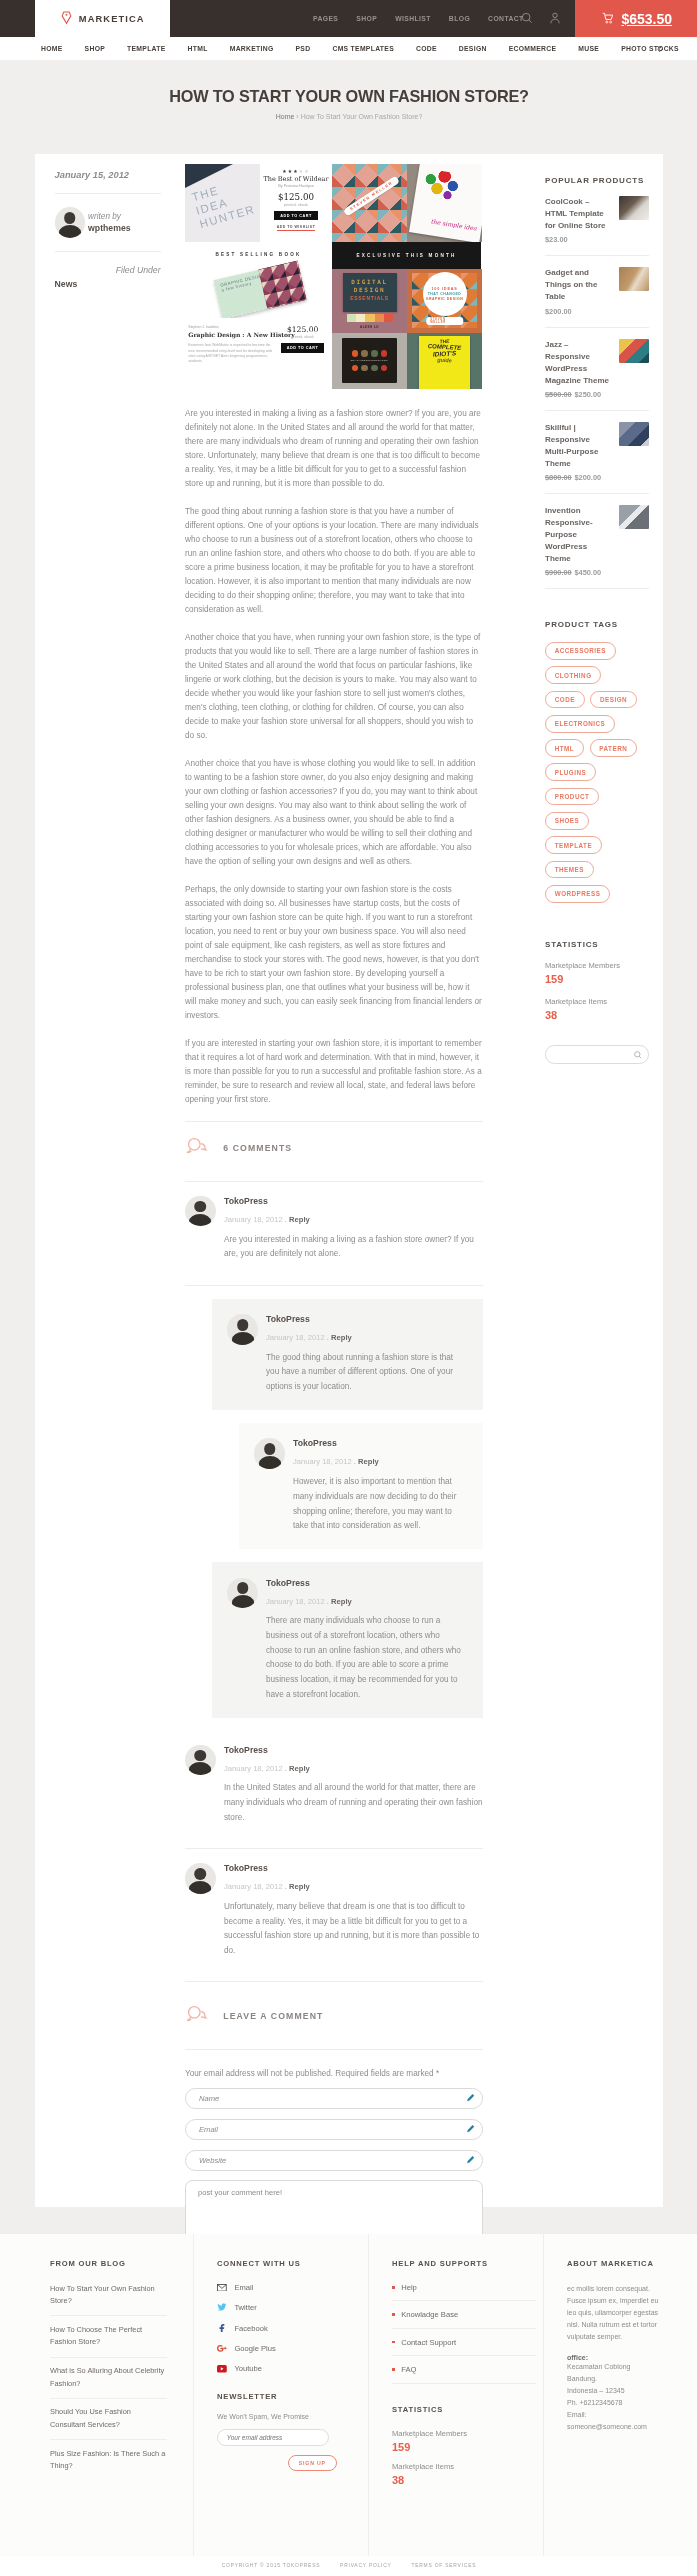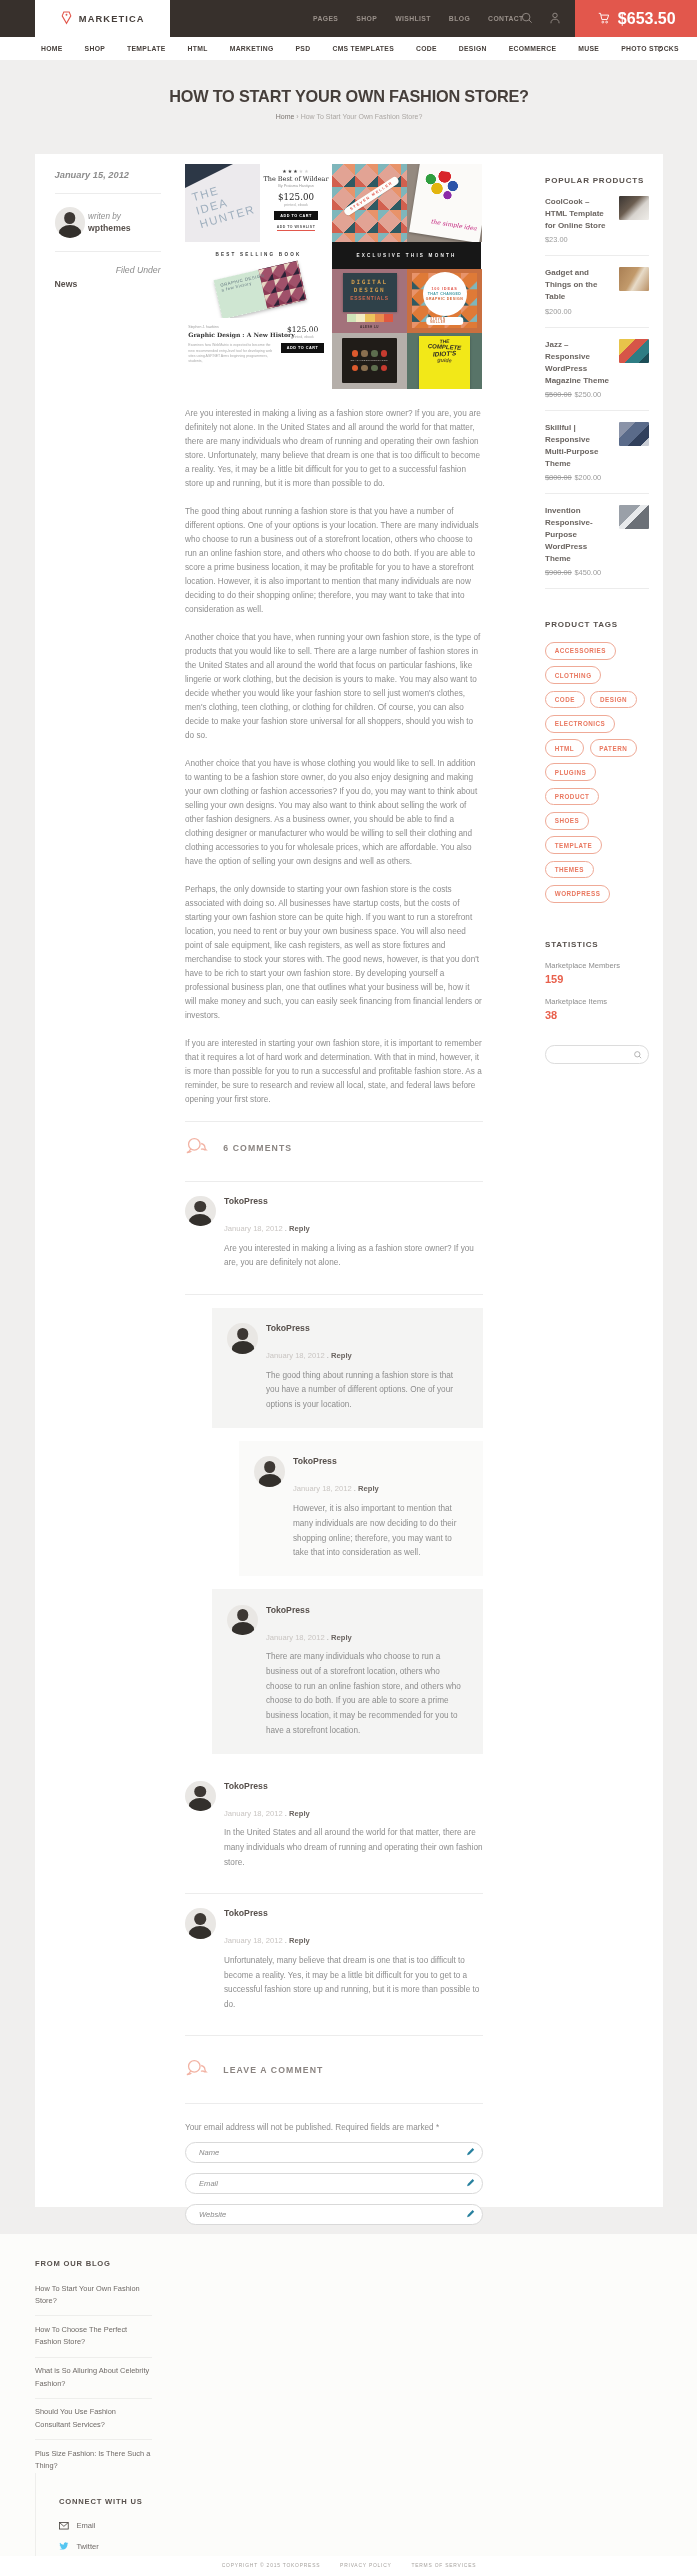--- a/index.html
+++ b/index.html
@@ -10,21 +10,21 @@
   
   .header { position:absolute; left:0; top:0; width:698px; height:37px; background:#37302c; }
   .logo-box { position:absolute; left:35px; top:0; width:135px; height:37px; background:#fff;
               display:flex; align-items:center; justify-content:center; gap:5.4px; }
   .logo-text { font-size:9.3px; font-weight:bold; letter-spacing:1.1px; color:#453e3a; }
   .h-nav { position:absolute; left:313px; top:0; height:37px; display:flex; align-items:center; gap:18px; }
   .h-link { font-size:6.8px; font-weight:bold; letter-spacing:0.4px; color:#9a918b; text-decoration:none; cursor:pointer; }
   .h-icons { position:absolute; right:136px; top:0; height:37px; display:flex; align-items:center; gap:14px; }
   .cart { position:absolute; right:0; top:0; width:123px; height:37px; background:#e2574c;
           display:flex; align-items:center; justify-content:center; gap:6.5px; cursor:pointer; }
-  .cart-total { color:#fff; font-weight:bold; font-size:16px; }
+  .cart-total { color:#fff; font-weight:bold; font-size:14px;text-decoration:underline; }
 
   
   .subnav { position:absolute; left:0; top:37px; width:698px; height:23.4px; background:#fff; }
   .subnav-in { display:flex; align-items:center; height:23.4px; margin-left:41px; gap:22px; }
   .sn-link { font-size:6.8px; font-weight:bold; letter-spacing:0.3px; color:#453e3a; text-decoration:none; cursor:pointer; white-space:nowrap; }
   .sn-more { position:absolute; right:34px; top:7.6px; cursor:pointer; }
 
   
   .hero { position:absolute; left:0; top:60px; width:698px; height:94px; text-align:center; }
   .hero h1 { padding-top:27px; font-size:16.3px; font-weight:bold; letter-spacing:-0.2px; color:#453e3a; }
@@ -145,21 +145,21 @@
   
   .sec-hr { border:none; border-top:0.5px solid #ececec; margin:8.7px 0 0; }
   .c-head { display:flex; align-items:center; gap:15.3px; padding:14px 0 13px; }
   .c-head-label { font-size:8.7px; font-weight:bold; letter-spacing:1.1px; color:#8a8481; }
   .comment { position:relative; padding:14px 0 14px 39px; }
   .comment .avatar { position:absolute; left:0; top:14px; }
   .comment.boxed { background:#f4f4f3; margin:13px 0 13px 27px; padding:15.3px 15.3px 15.3px 54px; }
   .comment.boxed .avatar { left:15.3px; top:15.3px; }
   .comment.boxed2 { background:#fafaf9; margin-left:54px; }
   .c-author { font-weight:bold; font-size:8.7px; color:#57504c; }
-  .c-meta { margin-top:18px; font-size:7.6px; color:#c9c5c2; }
+  .c-meta { margin-top:9px; font-size:7.6px; color:#c9c5c2; }
   .c-meta .dot { color:#8d8d8d; }
   .c-reply { font-weight:bold; color:#6b6561; cursor:pointer; text-decoration:none; }
   .c-text { margin-top:8.7px; font-size:8.2px; line-height:14.7px; color:#8d8d8d; }
 
   
   .form-note { margin-top:19.6px; font-size:8.2px; color:#8d8d8d; }
   .f-field { position:relative; margin-top:9.8px; }
   .f-field input { width:100%; height:21px; border:1.1px solid #d9d9d9; border-radius:10.4px; padding:0 24px 0 13px;
                    font-family:"Liberation Sans", sans-serif; font-style:italic; font-size:7.6px; color:#6b6561; outline:none; background:#fff; }
   .f-field input::placeholder, textarea::placeholder { color:#8a8a8a; opacity:1; }
@@ -171,41 +171,41 @@
   .f-submit { display:inline-block; border:1.1px solid #ef8a76; border-radius:2.2px; color:#e9775f; background:#fff;
               font-size:5.4px; font-weight:bold; letter-spacing:0.8px; padding:4.9px 7.6px; cursor:pointer; }
 
   
   .sidebar-col { position:absolute; left:510px; top:22px; width:104px; }
   .sb-heading { font-size:8px; font-weight:bold; letter-spacing:0.8px; color:#57504c; }
   .sb-prod { display:flex; gap:6.5px; padding:11px 0; border-bottom:0.5px solid #ececec; }
   .sb-prod:last-of-type { border-bottom:none; }
   .sb-pinfo { flex:1; }
   .sb-ptitle { font-size:8px; font-weight:bold; color:#6b6561; line-height:12px; cursor:pointer; }
-  .sb-pprice { margin-top:3.3px; font-size:7.4px; font-weight:normal; color:#9b9b9b; }
+  .sb-pprice { margin-top:3.3px; font-size:7.4px; font-weight:bold; color:#9b9b9b; }
   .sb-pprice .old { text-decoration:line-through; margin-right:2.7px; }
   .thumb { width:30.5px; height:24px; flex:0 0 auto; border-radius:1.1px; }
   .th1 { background:linear-gradient(135deg,#3a3532 0%,#6b5d50 40%,#d8d4cf 62%,#efede9 100%); }
   .th2 { background:linear-gradient(120deg,#a97f54 0%,#c29a6b 45%,#e7dbc8 60%,#b98f63 100%); }
   .th3 { background:linear-gradient(135deg,#e8c44a 0 30%,#d65548 30% 55%,#2e7d84 55% 80%,#1d4e57 80% 100%); }
   .th4 { background:linear-gradient(135deg,#8a93a8 0 30%,#5a6b8a 30% 60%,#31405c 60% 85%,#c8ccd4 85% 100%); }
   .th5 { background:linear-gradient(135deg,#9aa0a8 0 40%,#e8eaec 40% 55%,#6b7077 55% 100%); }
   .sb-block { margin-top:30.5px; }
   .sb-tags { margin-top:13px; }
   .tag { display:inline-block; border:1.1px solid #efaa97; color:#e9775f; font-size:6.3px; font-weight:bold; letter-spacing:0.5px;
          padding:4.4px 8.7px; border-radius:11px; margin:0 3.3px 6.5px 0; cursor:pointer; }
   .sb-stat-label { margin-top:12px; font-size:7.6px; color:#8d8d8d; }
   .sb-stat-value { margin-top:3.3px; font-size:11px; font-weight:bold; color:#e8604c; }
   .sb-search { position:relative; margin-top:24px; width:104px; }
   .sb-search input { width:100%; height:18.5px; border:1.1px solid #dcdcdc; border-radius:9.3px; padding:0 21px 0 8.7px;
                      font-family:"Liberation Sans", sans-serif; font-size:7px; outline:none; background:#fff; }
   .sb-search svg { position:absolute; right:6.5px; top:4.4px; }
 
   
-  .footer { position:absolute; left:0; top:2234px; width:698px; height:322px; background:#fcfcfa; display:flex; padding-left:35px;flex-direction:column; }
+  .footer { position:absolute; left:0; top:2234px; width:698px; height:322px; background:#fcfcfa; display:flex; padding-left:50px; }
   .f-col { padding-top:24.5px; }
   .f-col1 { width:143px; }
   .f-col2 { width:175px; border-left:0.5px solid #eeeeec; padding-left:23px; }
   .f-col3 { width:175px; border-left:0.5px solid #eeeeec; padding-left:23px; }
   .f-col4 { width:134px; border-left:0.5px solid #eeeeec; padding-left:23px; padding-right:11px; }
   .f-heading { font-size:7.6px; font-weight:bold; letter-spacing:0.8px; color:#57504c; margin-bottom:15.3px; }
   .fb-item { font-size:7.4px; color:#6f6a67; line-height:12.5px; width:117px; cursor:pointer; }
   .fb-hr { border:none; border-top:0.5px solid #eeeeec; margin:7.6px 0; width:117px; }
   .fc-row { display:flex; align-items:center; gap:7.6px; margin-bottom:11.4px; cursor:pointer; }
   .fc-label { font-size:7.6px; color:#6f6a67; }

